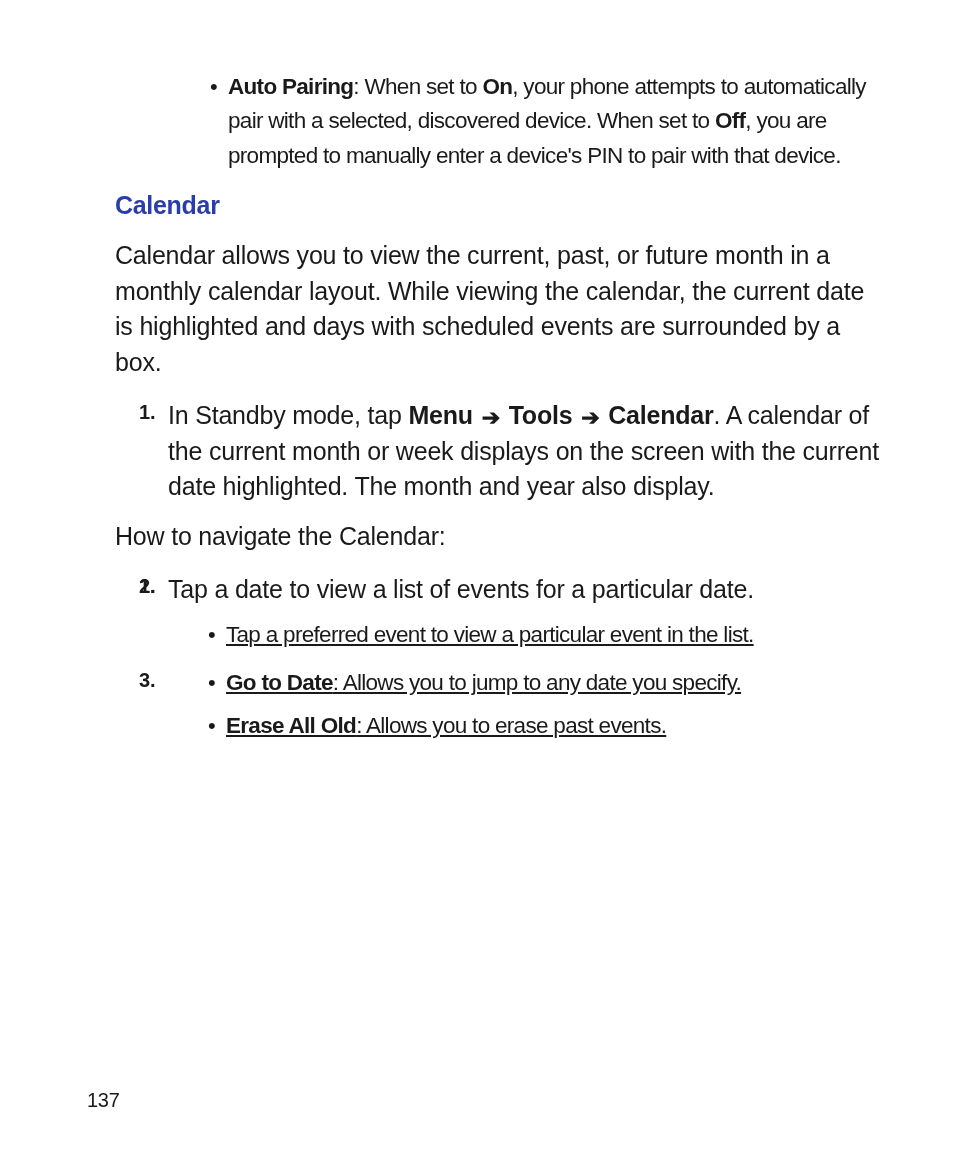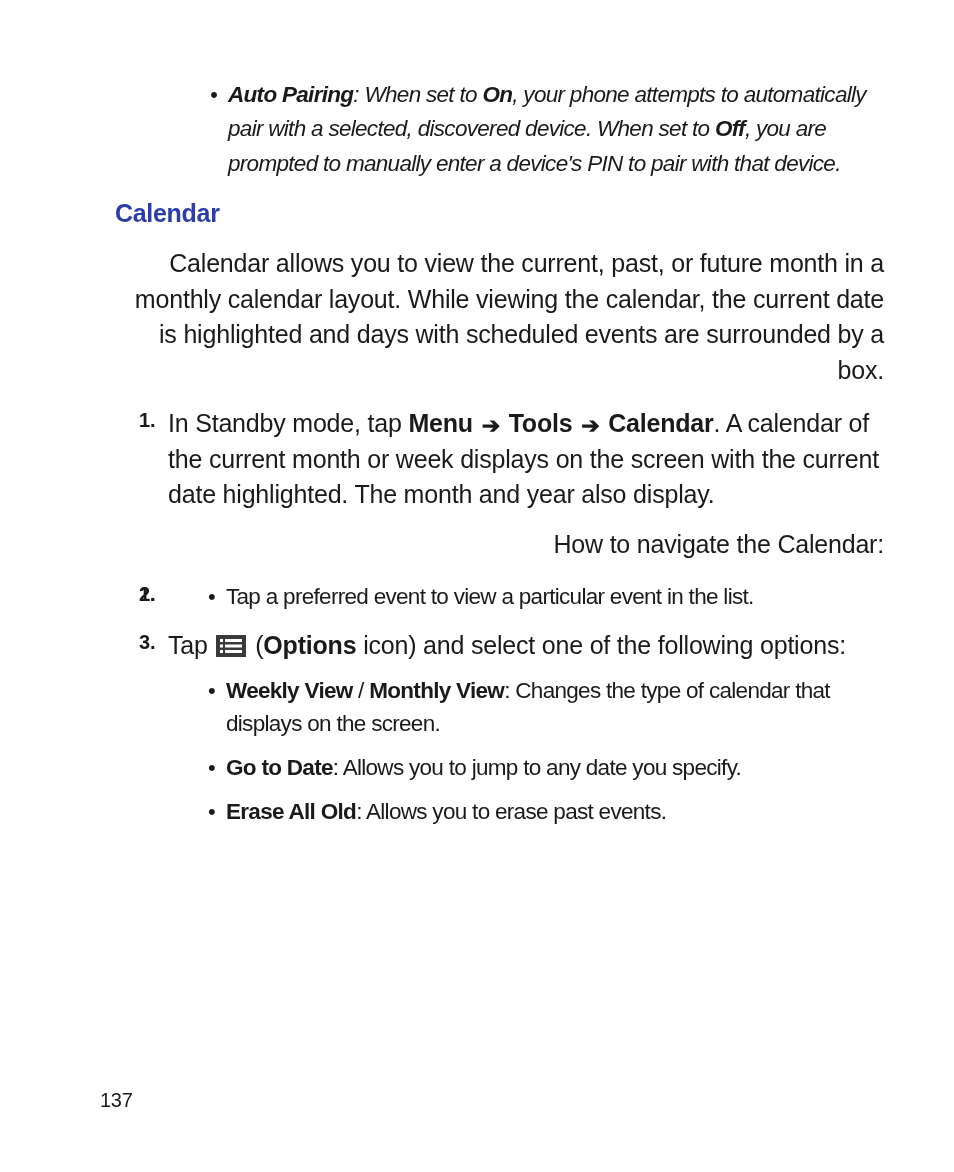--- a/index.html
+++ b/index.html
@@ -14,24 +14,23 @@
     box-sizing: border-box;
   }
   .page {
     padding: 70px 70px 40px 100px;
   }
   .condensed {
     font-stretch: condensed;
     letter-spacing: -0.7px;
   }
   .top-bullets {
-    margin: 8px 0 0 110px;
+    margin: 0 0 0 110px;
     padding: 0;
     list-style: none;
-    font-style: italic;
   }
   .top-bullets > li {
     position: relative;
     padding-left: 18px;
     font-size: 22.5px;
     line-height: 1.53;
     margin-bottom: 12px;
     letter-spacing: -0.7px;
   }
   .top-bullets > li::before {
@@ -47,21 +46,20 @@
     font-weight: 900;
     font-size: 25px;
     margin: 18px 0 18px 15px;
     letter-spacing: -0.3px;
   }
   .body-para {
     font-size: 25px;
     line-height: 1.42;
     margin: 8px 0 18px 15px;
     letter-spacing: -0.2px;
-    text-align: right;
   }
   ol.numbered {
     list-style: none;
     margin: 0;
     padding: 0;
   }
   ol.numbered > li {
     position: relative;
     margin-bottom: 14px;
   }
@@ -77,20 +75,21 @@
     display: block;
     margin-left: 68px;
     font-size: 25px;
     line-height: 1.42;
     letter-spacing: -0.2px;
   }
   .sub-bullets {
     list-style: none;
     margin: 10px 0 0 108px;
     padding: 0;
+    text-decoration: underline;
   }
   .sub-bullets > li {
     position: relative;
     padding-left: 18px;
     font-size: 22.5px;
     line-height: 1.5;
     margin-bottom: 10px;
     letter-spacing: -0.7px;
   }
   .sub-bullets > li::before {
@@ -113,21 +112,21 @@
     width: 30px;
     height: 22px;
     vertical-align: middle;
     position: relative;
     top: -1px;
     margin: 0 2px;
   }
   .opt-icon svg { display: block; }
   .page-num {
     position: absolute;
-    left: 100px;
+    left: 87px;
     bottom: 60px;
     font-size: 20px;
     letter-spacing: -0.3px;
   }
 </style>
 </head>
 <body>
 
 <div class="page">
 
@@ -155,45 +154,28 @@
   </ol>
 
   <p class="body-para">How to navigate the Calendar:</p>
 
   <ol class="numbered">
     <li>
       <span class="num">1.</span>
     </li>
     <li>
       <span class="num">2.</span>
+      <span class="litext">Tap a date to view a list of events for a particular date.</span>
       <ul class="sub-bullets condensed">
         <li>Tap a preferred event to view a particular event in the list.</li>
       </ul>
     </li>
     <li>
       <span class="num">3.</span>
-      <span class="litext">
-        <span>Tap </span>
-        <span class="opt-icon">
-          <svg viewBox="0 0 30 22" xmlns="http://www.w3.org/2000/svg">
-            <rect x="0" y="0" width="30" height="22" fill="#3a3a3a"></rect>
-            <rect x="4" y="4" width="3" height="3" fill="#fff"></rect>
-            <rect x="9" y="4" width="17" height="3" fill="#fff"></rect>
-            <rect x="4" y="9.5" width="3" height="3" fill="#fff"></rect>
-            <rect x="9" y="9.5" width="17" height="3" fill="#fff"></rect>
-            <rect x="4" y="15" width="3" height="3" fill="#fff"></rect>
-            <rect x="9" y="15" width="17" height="3" fill="#fff"></rect>
-          </svg>
-        </span>
-        <span> (</span><span class="b">Options</span><span> icon) and select one of the following options:</span>
-      </span>
       <ul class="sub-bullets condensed">
-        <li>
-          <span class="b">Weekly View</span><span> / </span><span class="b">Monthly View</span><span>: Changes the type of calendar that displays on the screen.</span>
-        </li>
         <li>
           <span class="b">Go to Date</span><span>: Allows you to jump to any date you specify.</span>
         </li>
         <li>
           <span class="b">Erase All Old</span><span>: Allows you to erase past events.</span>
         </li>
       </ul>
     </li>
   </ol>
 

